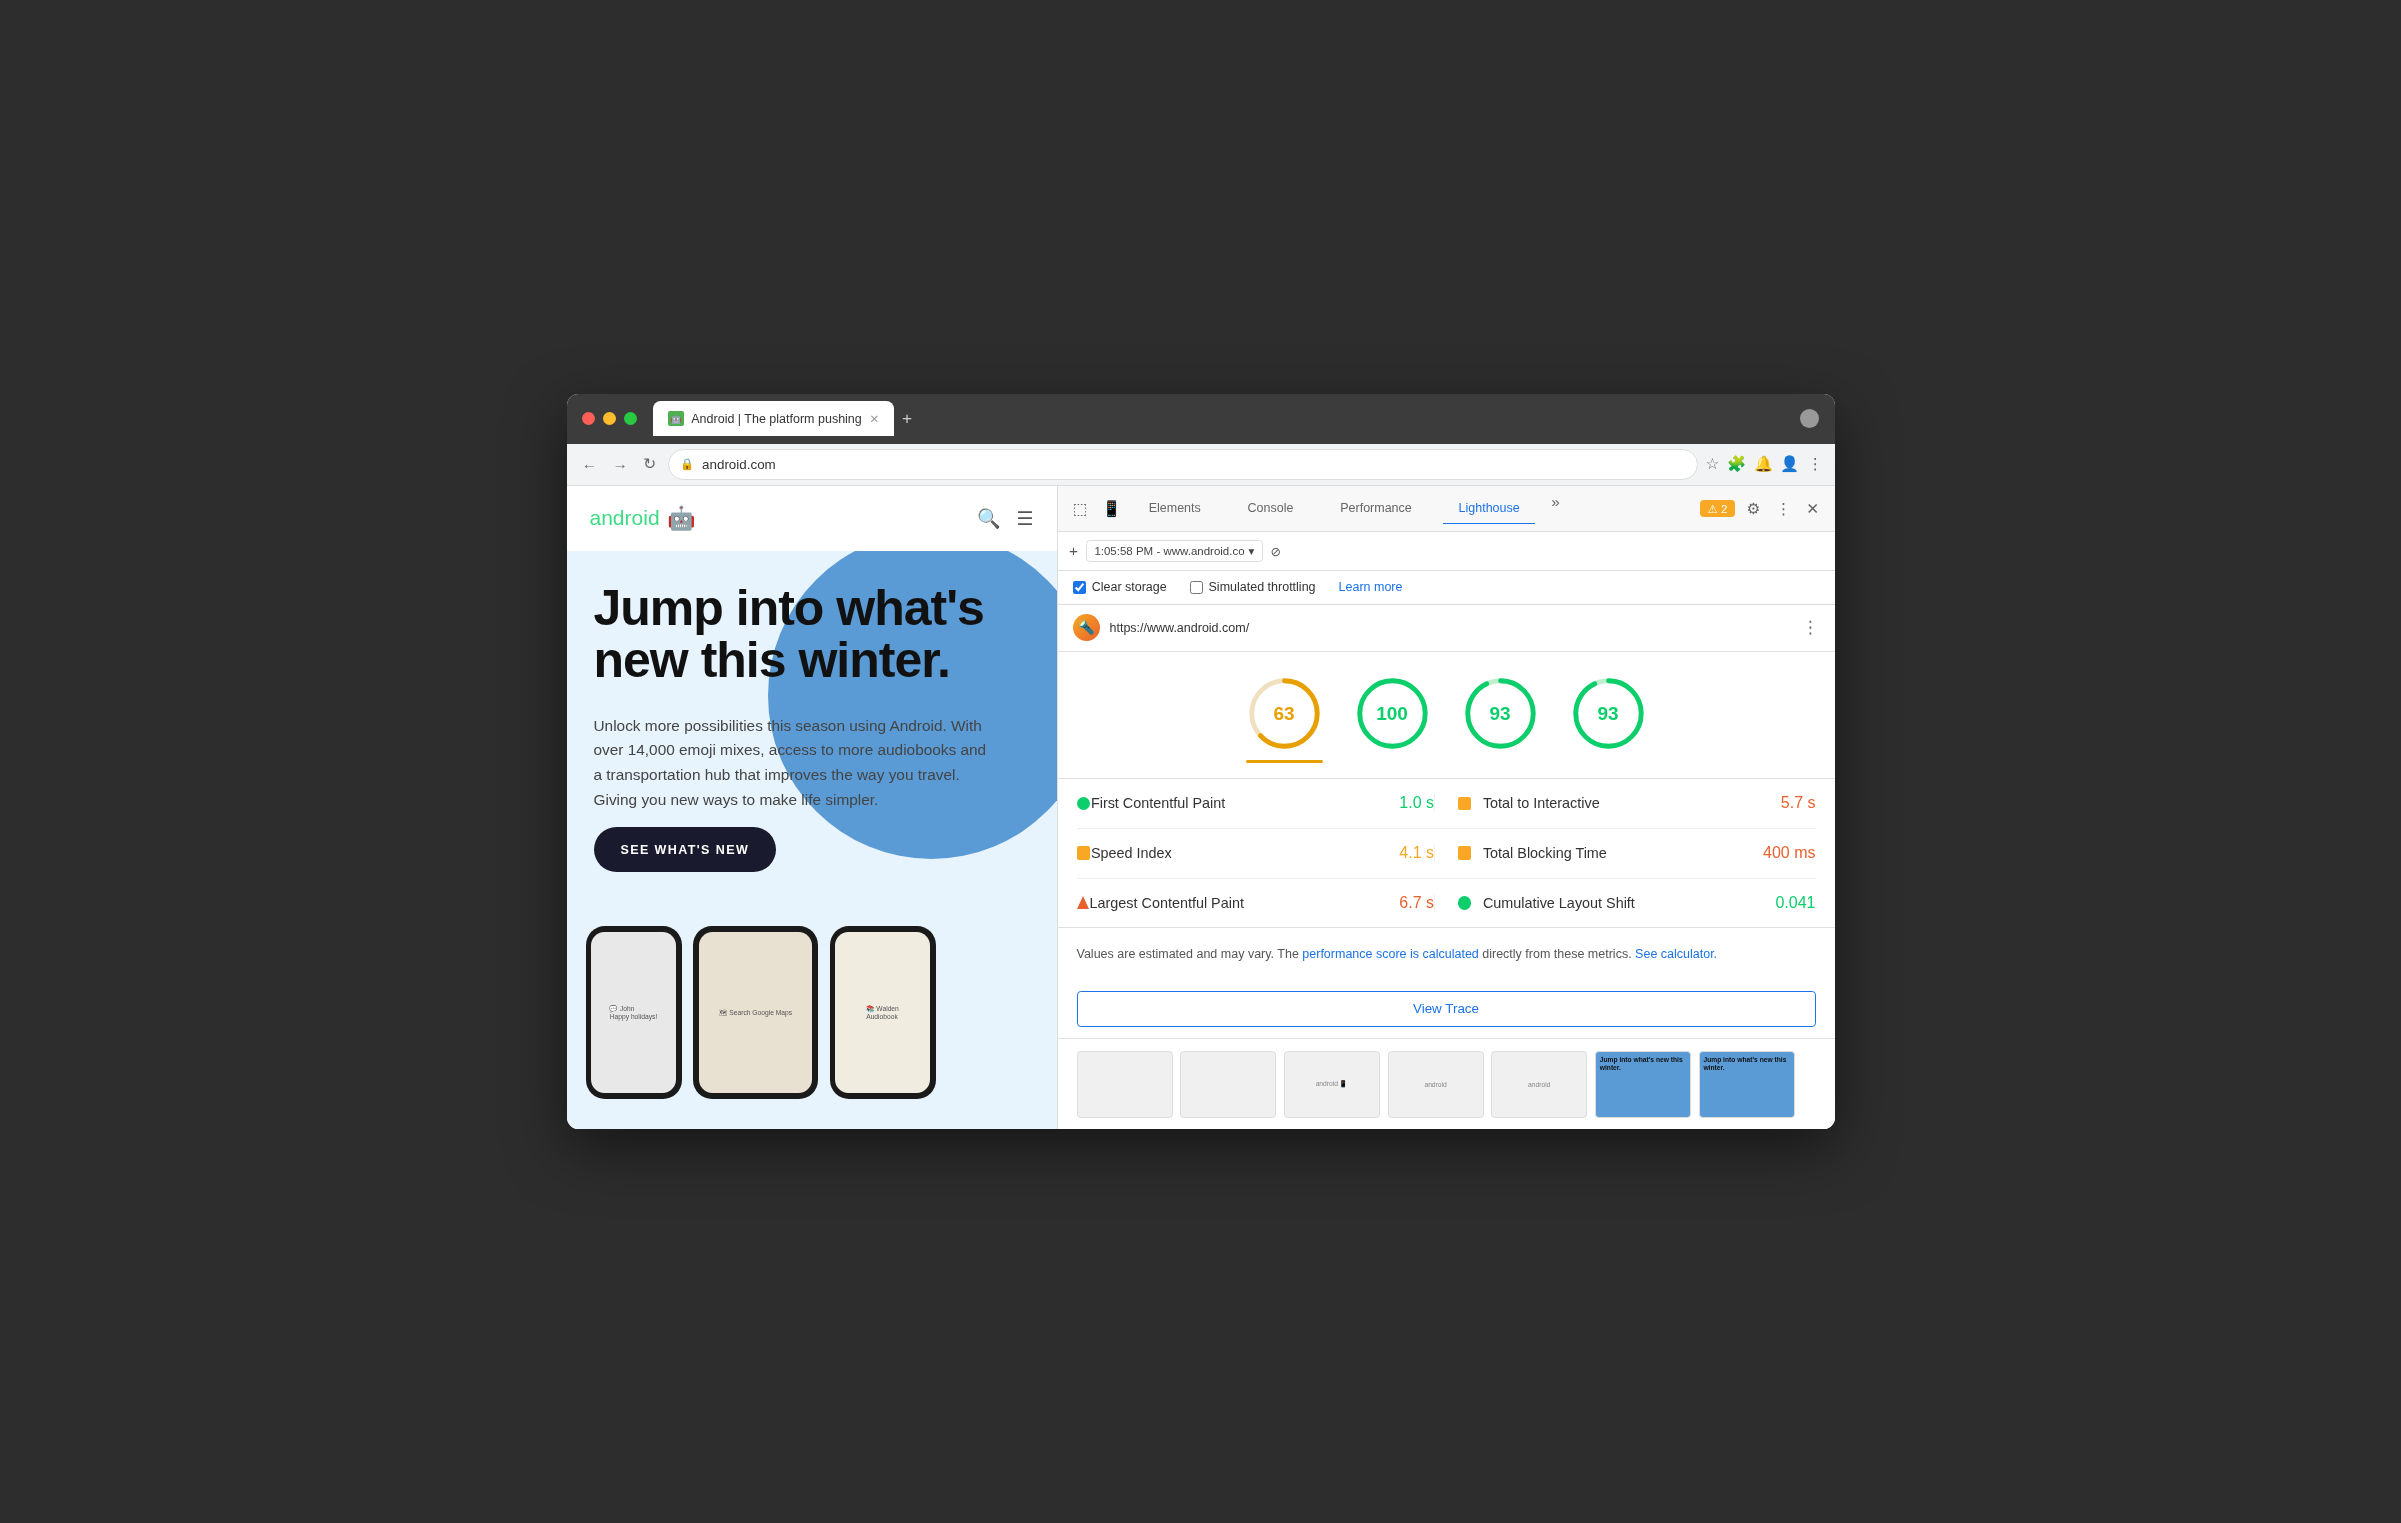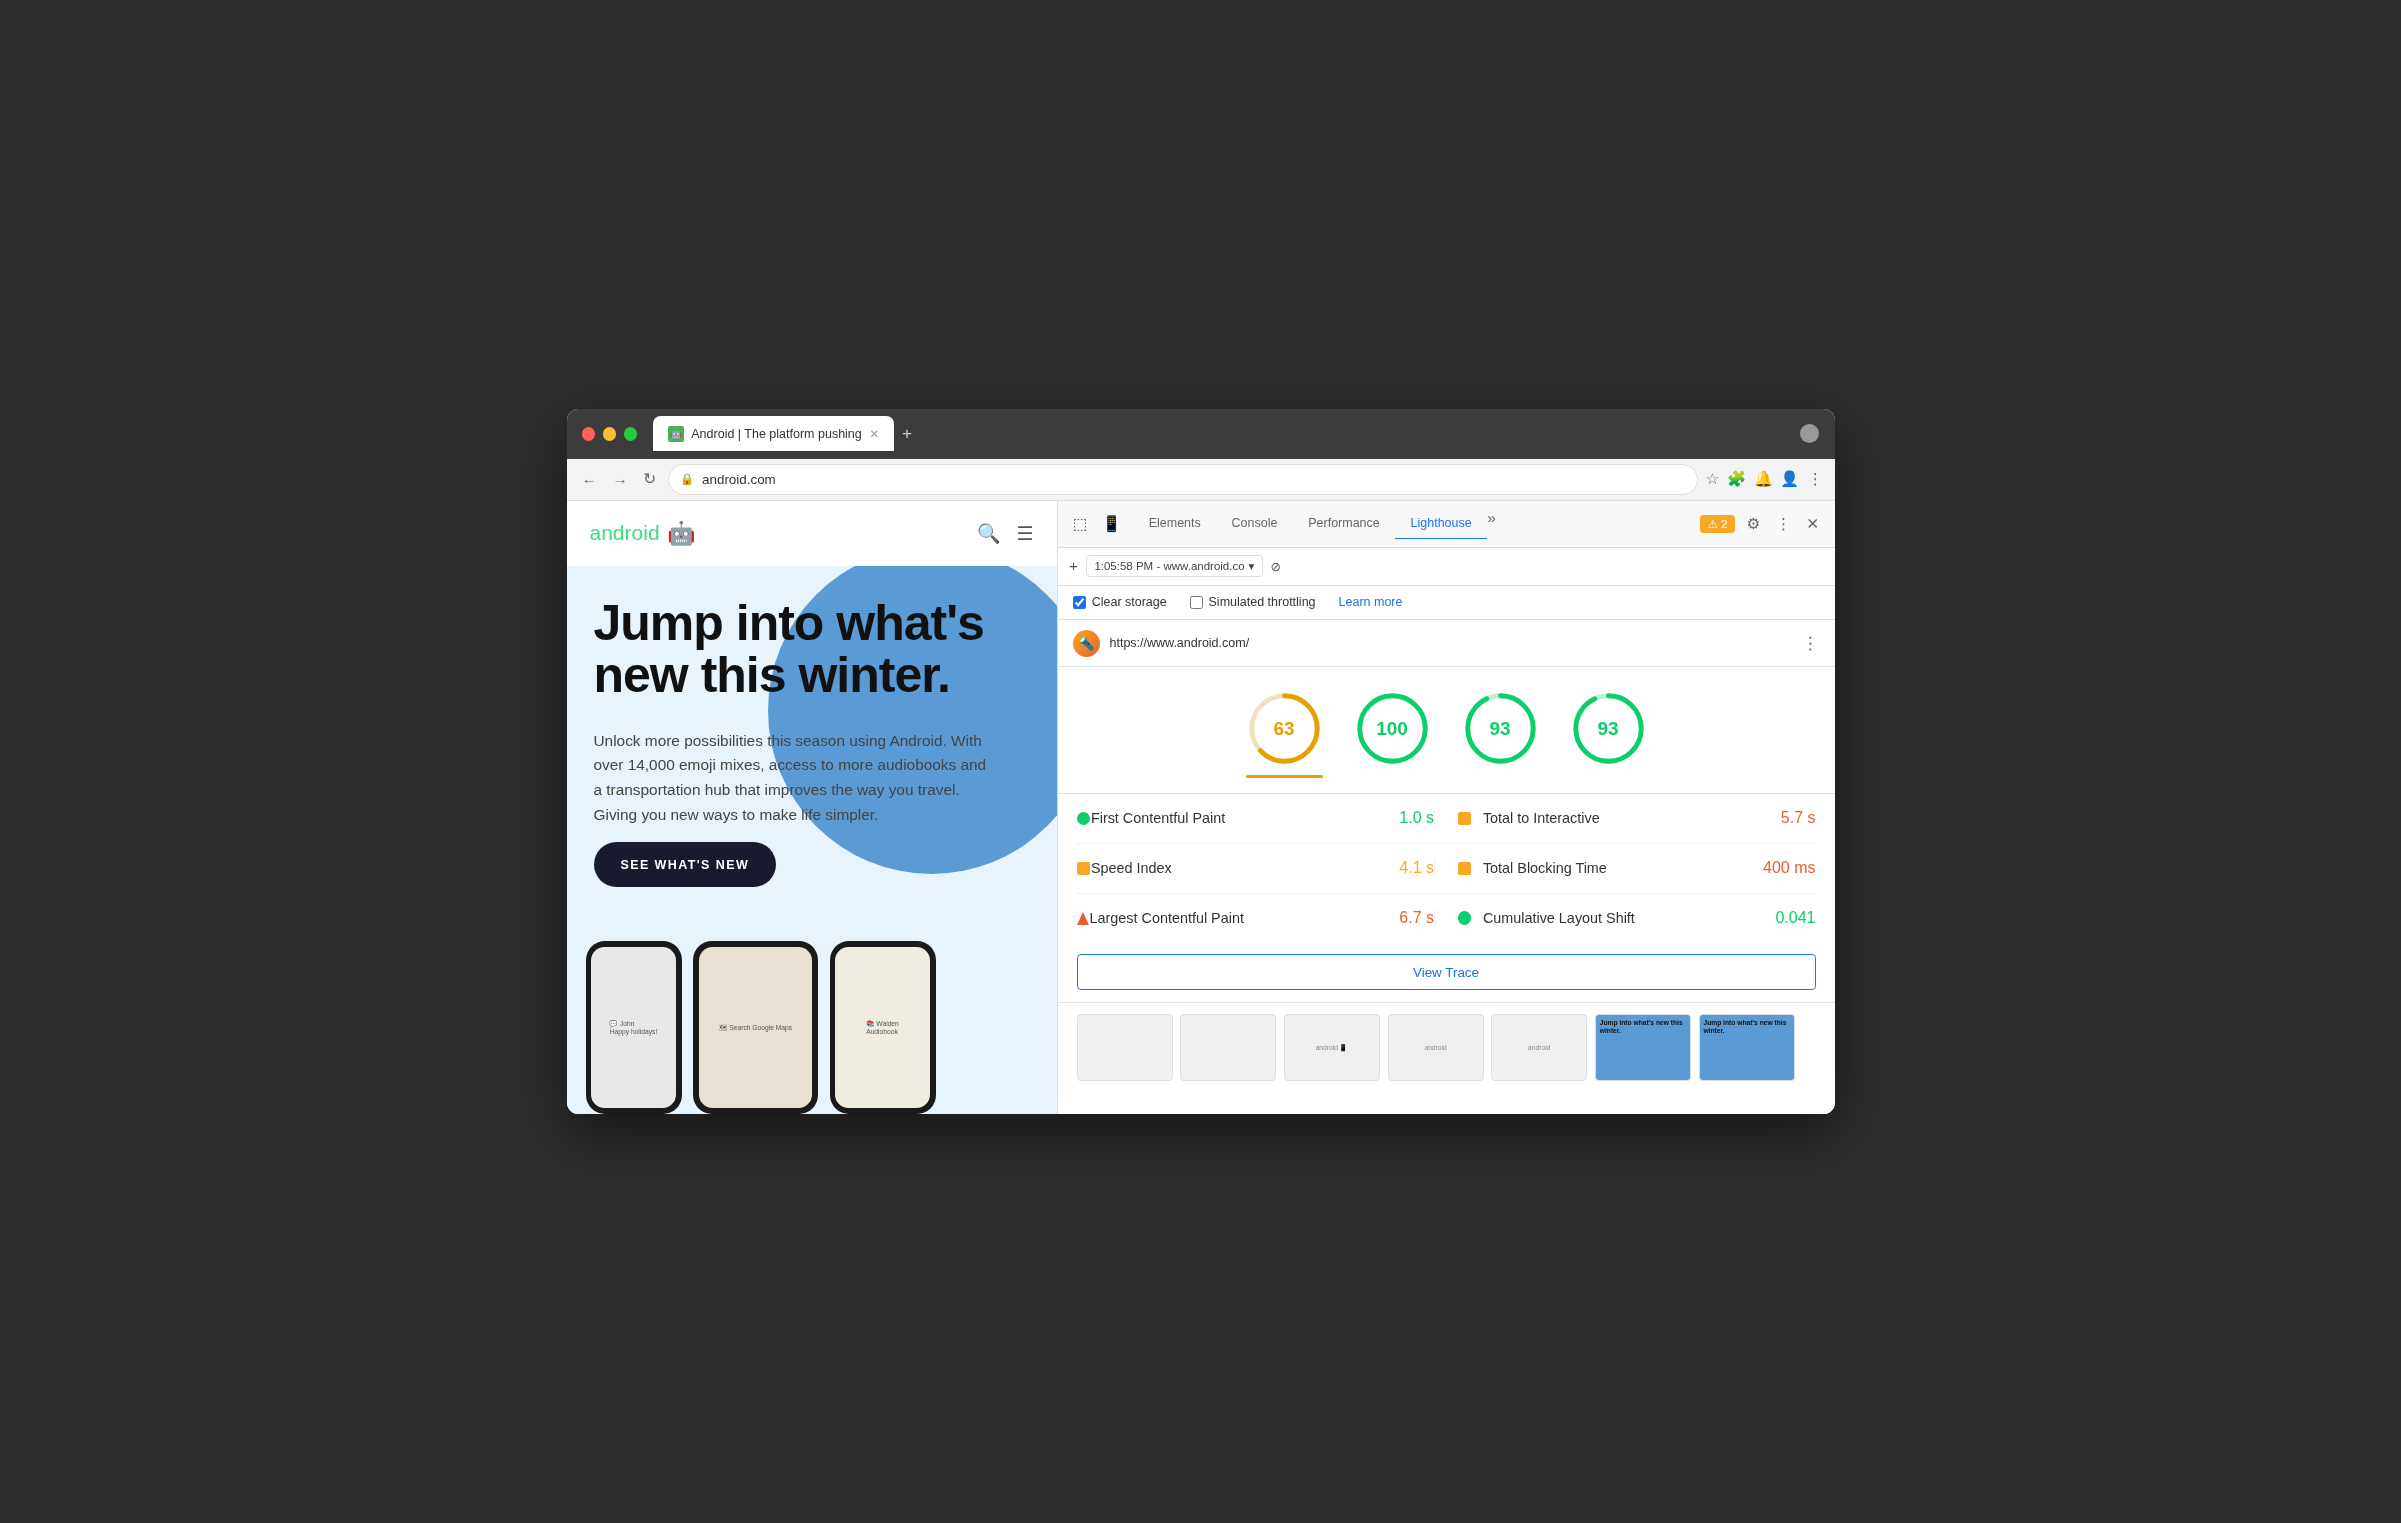--- a/index.html
+++ b/index.html
@@ -269,21 +269,21 @@
       cursor: pointer;
       padding: 3.8px;
       border: none;
       background: none;
       border-radius: 3.8px;
     }
     .devtools-tabs {
       display: flex;
       align-items: flex-start;
       flex: 1;
-      gap: 0;
+      gap: 16px;
     }
     .devtools-tab {
       padding: 7.7px 15.4px;
       font-size: 12.5px;
       color: #666;
       cursor: pointer;
       border-bottom: 1.9px solid transparent;
       white-space: nowrap;
     }
     .devtools-tab.active {
@@ -759,20 +759,23 @@
             <span class="metric-value val-red">6.7 s</span>
           </div>
           <div class="metric-right">
             <div class="metric-indicator ind-green"></div>
             <span class="metric-name">Cumulative Layout Shift</span>
             <span class="metric-value val-green">0.041</span>
           </div>
         </div>
       </div>
 
+      <div class="info-text">
+        <span>Values are estimated and may vary. The </span><a class="info-link" href="#">performance score is calculated</a><span> directly from these metrics. </span><a class="info-link" href="#">See calculator.</a>
+      </div>
 
       <button class="view-trace-btn">View Trace</button>
 
       <div class="filmstrip">
         <div class="filmstrip-frame">
           <div class="frame-content"></div>
         </div>
         <div class="filmstrip-frame">
           <div class="frame-content"></div>
         </div>

